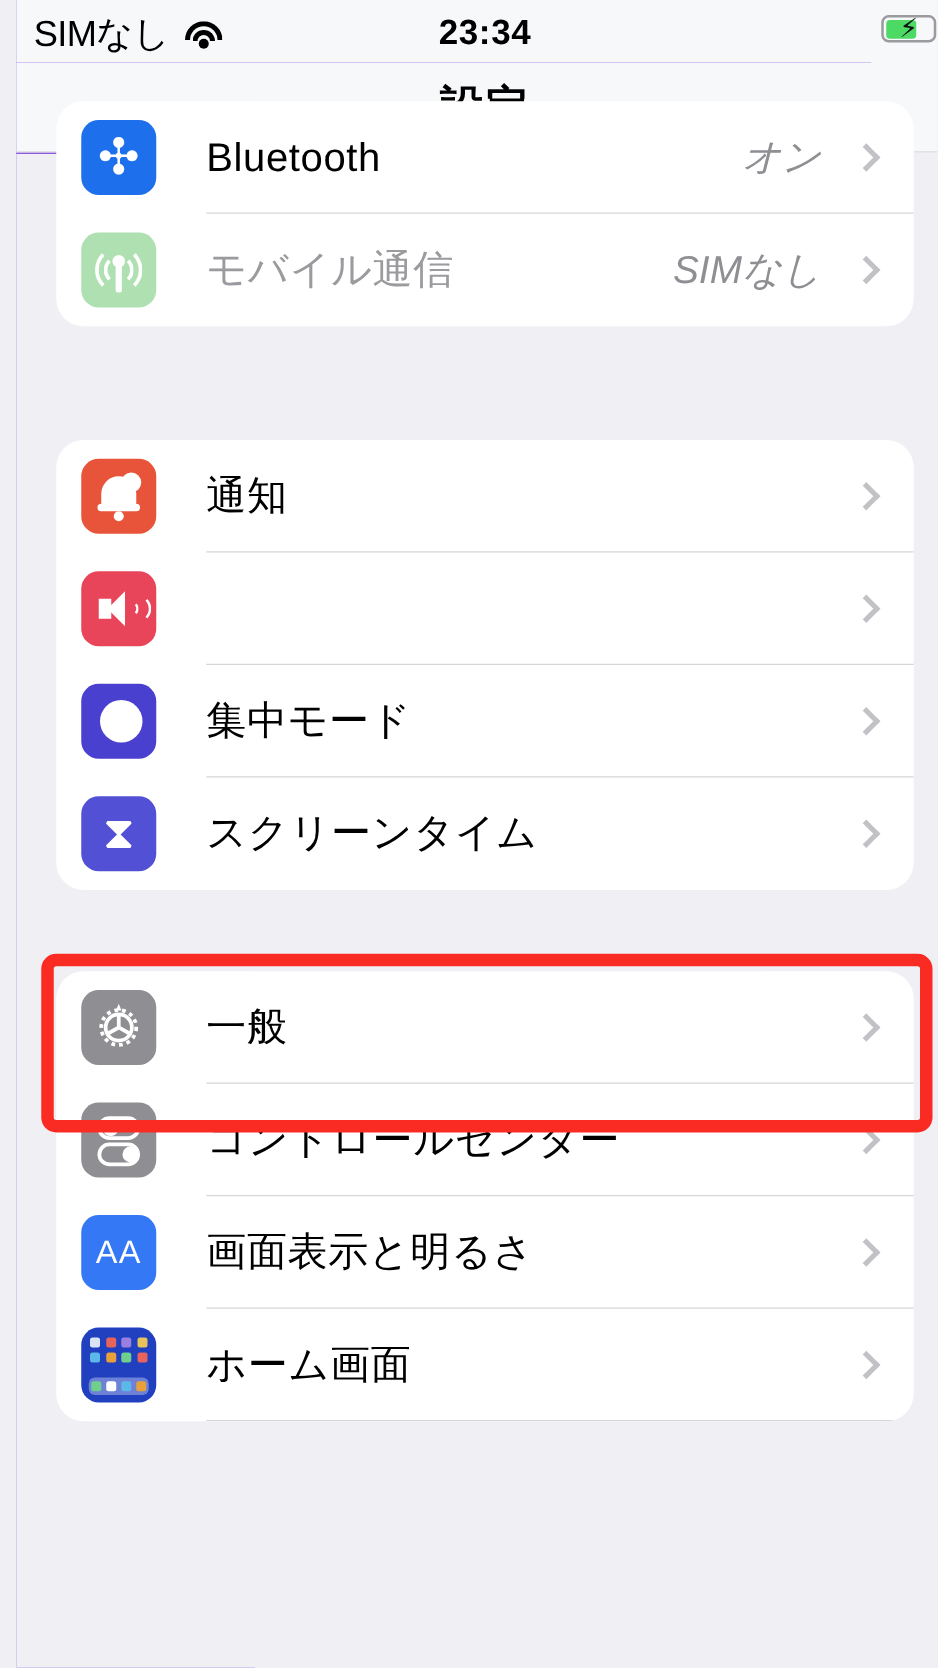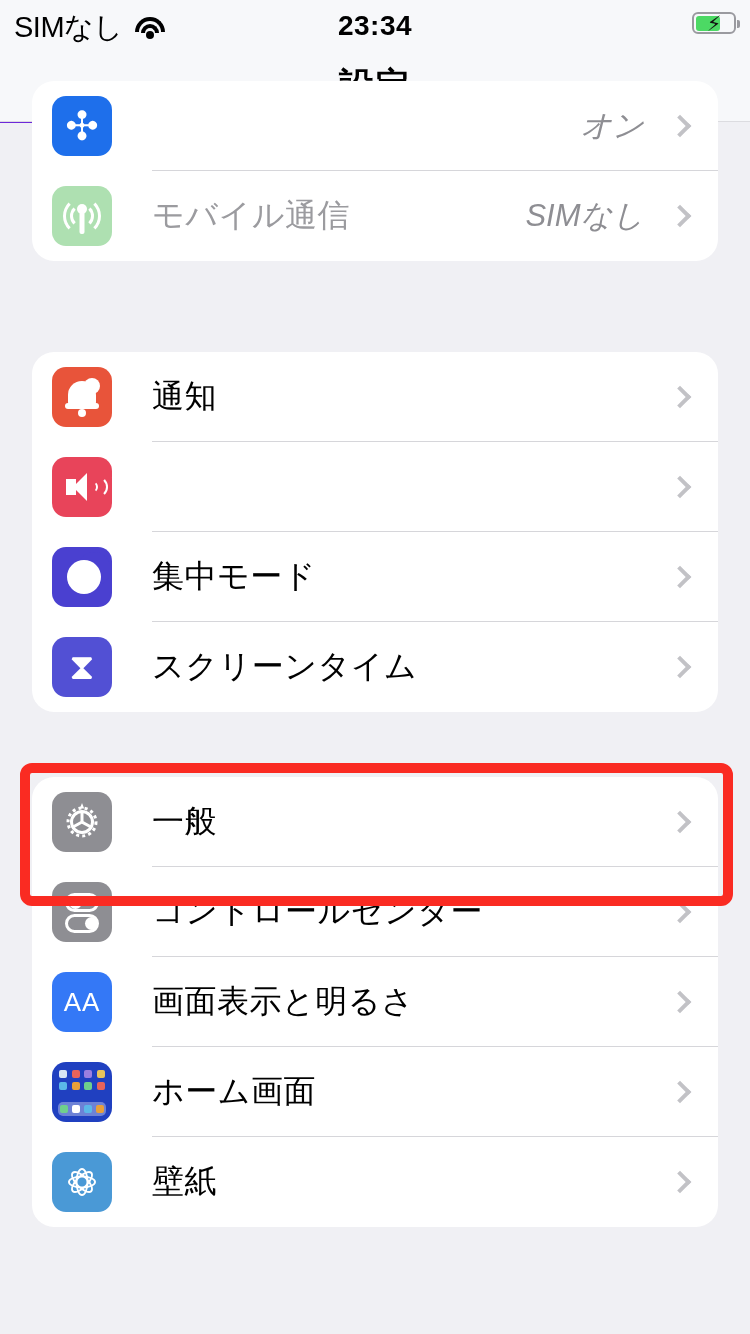--- a/index.html
+++ b/index.html
@@ -2,21 +2,21 @@
 <html><head>
 <meta charset="utf-8">
 <style>
   * { margin:0; padding:0; box-sizing:border-box; }
   html, body {
     width:750px; height:1334px;
     font-family:"Liberation Sans","DejaVu Sans",sans-serif;
     background:#F0F0F4;
     overflow:hidden;
   }
-  #screen { position:relative; width:684px; height:1334px; background:#6d28d9; }
+  #screen { position:relative; width:684px; height:1334px; background:#6d28d9;margin-left:13px; }
 
   
   .statusbar {
     position:absolute; top:0; left:0; width:750px; height:50px;
     background:#F7F8FA;
     display:flex; align-items:center;
   }
   .sb-left { position:absolute; left:14px; top:8px; display:flex; align-items:center; gap:12px; }
   .sb-carrier { font-size:29px; color:#000; letter-spacing:-0.5px; }
   .sb-center { position:absolute; left:0; width:750px; text-align:center; top:10px;
@@ -191,20 +191,21 @@
   </div>
 
   <div class="content">
 
     <div class="card" style="top:-42px;">
 
       <div class="row">
         <span class="icon-wrap ic-bluetooth">
             <span class="g">✣</span>
           </span>
+        <span class="label">Bluetooth</span>
         <span class="value">オン</span>
         <span class="chev"></span>
         <span class="sep"></span>
       </div>
 
       <div class="row dim last">
         <span class="icon-wrap ic-cellular">
           <span class="dot"></span>
             <span class="mast"></span>
           <span class="arc s1"></span>
@@ -323,31 +324,20 @@
             <span style="background:#5BB8E8"></span>
               <span style="background:#E8A03A"></span>
           </span>
         </span>
         <span class="label">ホーム画面</span>
         <span class="chev"></span>
         <span class="sep"></span>
       </div>
 
 
-      <div class="row last">
-        <span class="icon-wrap ic-wall">
-          <span class="pet" style="transform:translate(-50%,-50%) rotate(0deg)"></span>
-          <span class="pet" style="transform:translate(-50%,-50%) rotate(45deg)"></span>
-          <span class="pet" style="transform:translate(-50%,-50%) rotate(90deg)"></span>
-          <span class="pet" style="transform:translate(-50%,-50%) rotate(135deg)"></span>
-        </span>
-        <span class="label">壁紙</span>
-        <span class="chev"></span>
-
-      </div>
 
     </div>
 
   </div>
 
   <div class="highlight" style="left:20px; top:763px; width:713px; height:143px;"></div>
 
 </div>
 
 </body></html>

